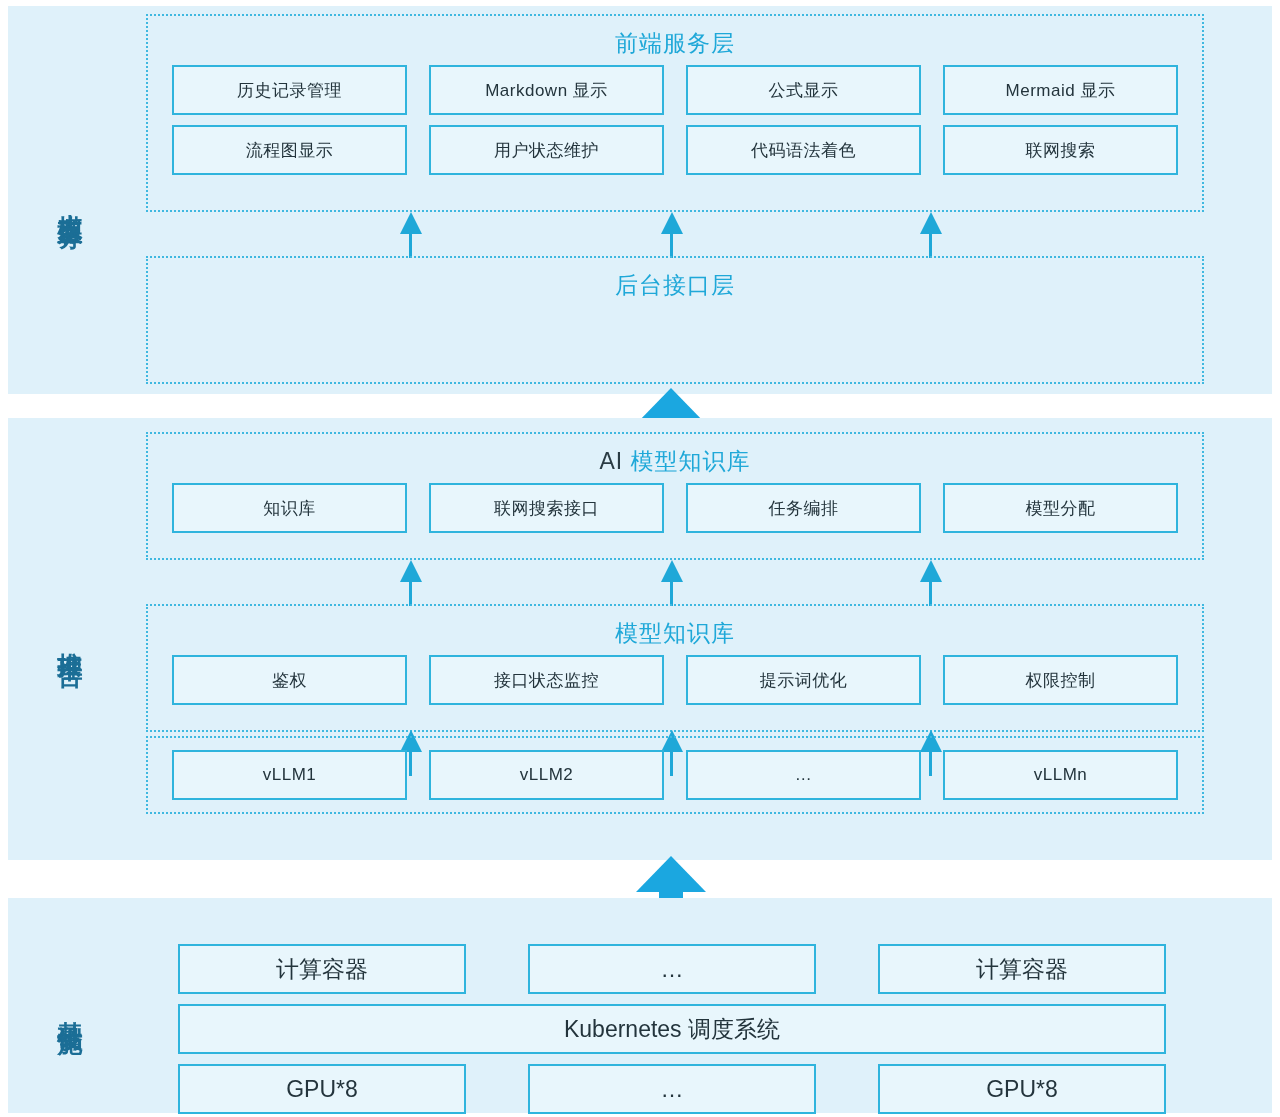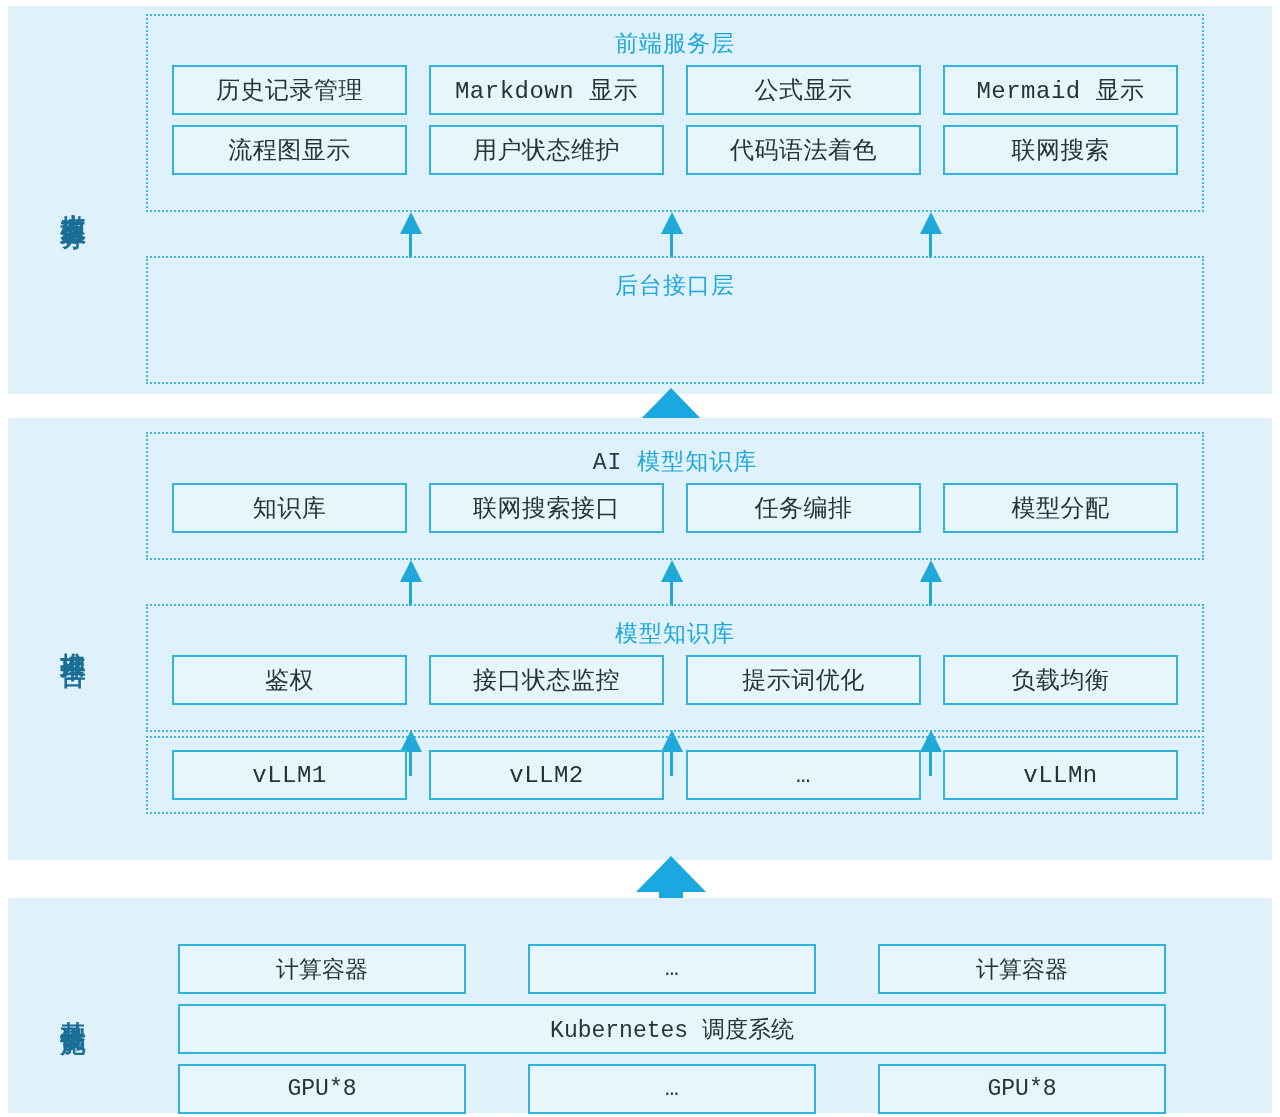--- a/index.html
+++ b/index.html
@@ -13,21 +13,20 @@
     font-family: "Liberation Sans", "DejaVu Sans", sans-serif;
     overflow: hidden;
     position: relative;
   }
 
   #diagram {
     position: relative;
     width: 1280px;
     height: 1117px;
     background: #ffffff;
-    font-family: Liberation Mono, monospace;
   }
 
   
   .band {
     position: absolute;
     left: 8px;
     width: 1264px;
     background: #dff1fa;
     box-sizing: border-box;
   }
@@ -84,21 +83,21 @@
   .row + .row { margin-top: 10px; }
 
   .node {
     flex: 1 1 0;
     height: 50px;
     border: 2px solid #2fb4dd;
     background: #e8f6fc;
     display: flex;
     align-items: center;
     justify-content: center;
-    font-size: 24px;
+    font-size: 17px;
     color: #23343c;
     box-sizing: border-box;
     letter-spacing: 0.5px;
     white-space: nowrap;
   }
 
   
   #grp-frontend { top: 14px;  height: 198px; }
   #grp-backend  { top: 256px; height: 128px; }
 
@@ -261,21 +260,21 @@
     <div class="shaft"></div>
       <div class="head"></div>
   </div>
 
   <div class="group" id="grp-gateway">
     <div class="group-title">模型知识库</div>
     <div class="row">
       <div class="node">鉴权</div>
       <div class="node">接口状态监控</div>
       <div class="node">提示词优化</div>
-      <div class="node">负载均衡</div>
+      <div class="node">权限控制</div>
     </div>
   </div>
 
   <div class="thin-arrow" style="left:400px; top:730px;">
     <div class="shaft"></div>
       <div class="head"></div>
   </div>
   <div class="thin-arrow" style="left:661px; top:730px;">
     <div class="shaft"></div>
       <div class="head"></div>

